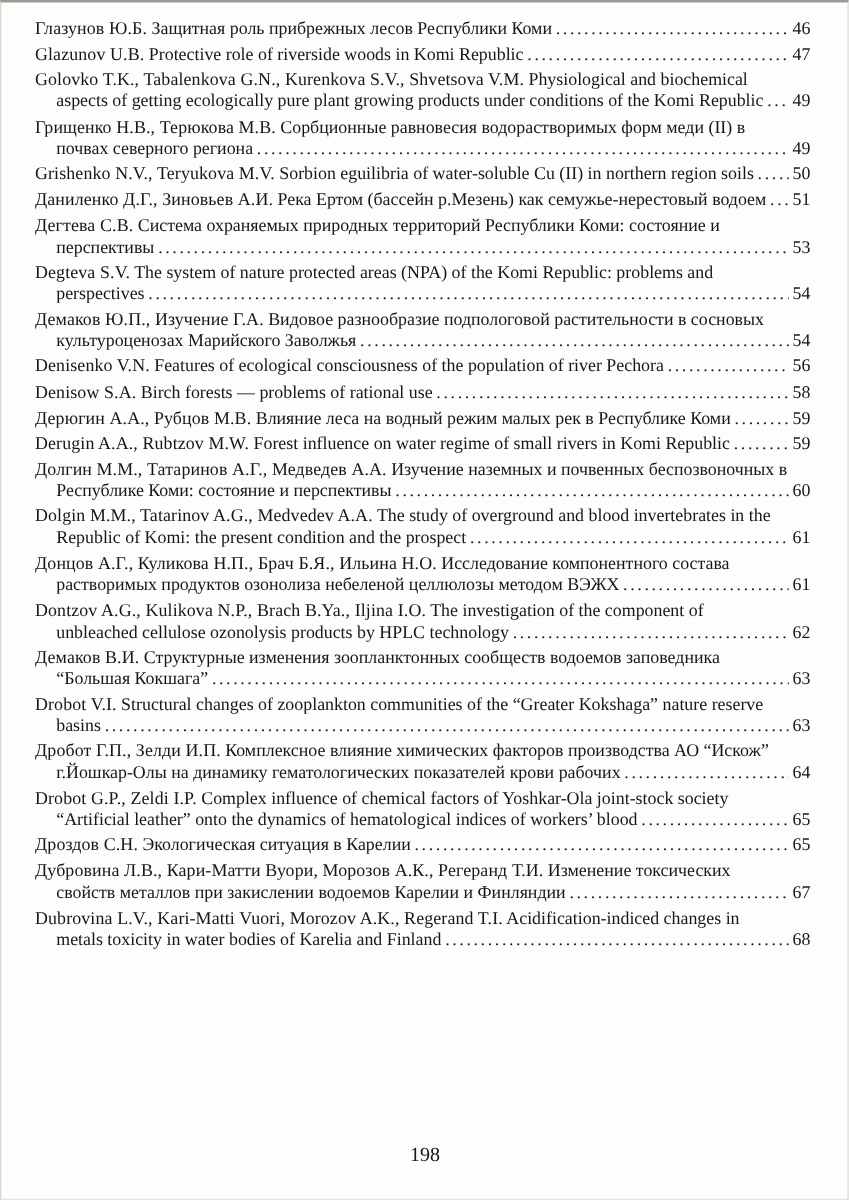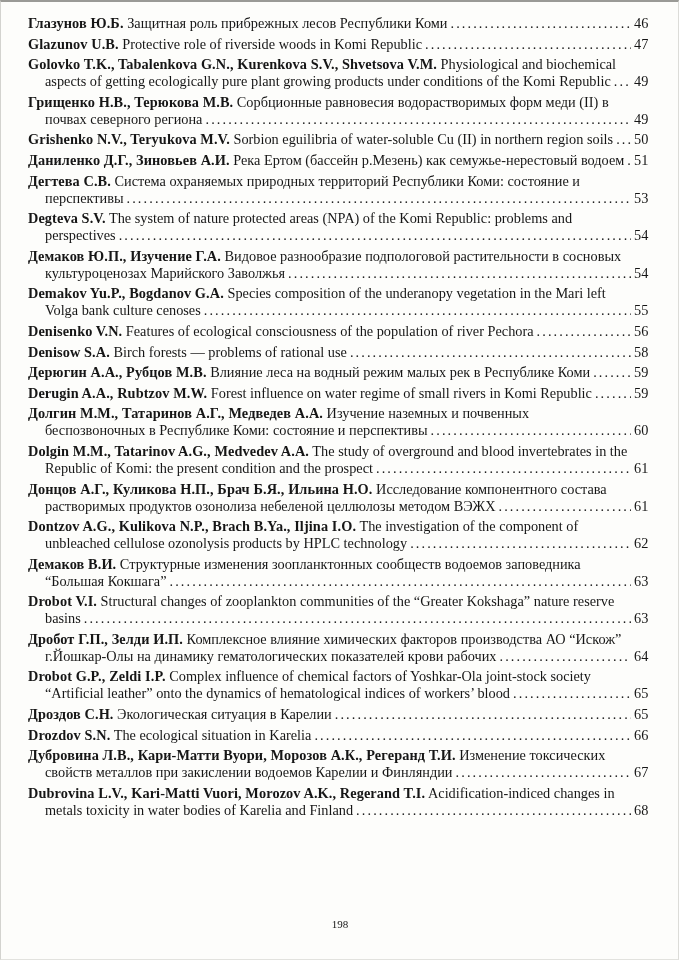--- a/index.html
+++ b/index.html
@@ -27,21 +27,21 @@
     grid-template-columns: 1fr auto;
     column-gap: 3px;
     margin-bottom: 3.6px;
   }
   .entry-text {
     position: relative;
     overflow: hidden;
     padding-left: 17px;
     text-indent: -17px;
   }
-  .authors { font-weight: bold; letter-spacing: 0.1px; }
+  .authors { font-weight: normal; letter-spacing: 0.1px; }
   .title { }
   
   .leader {
     position: absolute;
     text-indent: 0;
     white-space: nowrap;
   }
   .leader::after {
     content: "....................................................................................................................................................................";
     letter-spacing: 2.1px;
@@ -50,21 +50,21 @@
   }
   .pagenum {
     align-self: end;
     text-align: left;
     min-width: 18px;
   }
   .footer {
     margin-top: auto;
     text-align: center;
     padding-bottom: 6px;
-    font-size: 11px;
+    font-size: 16px;
   }
 </style>
 </head>
 <body>
 
 <div class="toc-list">
   <div class="entry">
     <span class="entry-text"><b class="authors">Глазунов Ю.Б.</b><span class="title"> Защитная роль прибрежных лесов Республики Коми</span><span class="leader"></span></span>
     <span class="pagenum">46</span>
   </div>
@@ -104,24 +104,20 @@
   <div class="entry">
     <span class="entry-text"><b class="authors">Degteva S.V.</b><span class="title"> The system of nature protected areas (NPA) of the Komi Republic: problems and perspectives</span><span class="leader"></span></span>
     <span class="pagenum">54</span>
   </div>
 
   <div class="entry">
     <span class="entry-text"><b class="authors">Демаков Ю.П., Изучение Г.А.</b><span class="title"> Видовое разнообразие подпологовой растительности в сосновых культуроценозах Марийского Заволжья</span><span class="leader"></span></span>
     <span class="pagenum">54</span>
   </div>
 
-  <div class="entry">
-    <span class="entry-text"><b class="authors">Demakov Yu.P., Bogdanov G.A.</b><span class="title"> Species composition of the underanopy vegetation in the Mari left Volga bank culture cenoses</span><span class="leader"></span></span>
-    <span class="pagenum">55</span>
-  </div>
 
   <div class="entry">
     <span class="entry-text"><b class="authors">Denisenko V.N.</b><span class="title"> Features of ecological consciousness of the population of river Pechora</span><span class="leader"></span></span>
     <span class="pagenum">56</span>
   </div>
 
 
   <div class="entry">
     <span class="entry-text"><b class="authors">Denisow S.A.</b><span class="title"> Birch forests — problems of rational use</span><span class="leader"></span></span>
     <span class="pagenum">58</span>
@@ -175,24 +171,20 @@
   <div class="entry">
     <span class="entry-text"><b class="authors">Drobot G.P., Zeldi I.P.</b><span class="title"> Complex influence of chemical factors of Yoshkar-Ola joint-stock society “Artificial leather” onto the dynamics of hematological indices of workers’ blood</span><span class="leader"></span></span>
     <span class="pagenum">65</span>
   </div>
 
   <div class="entry">
     <span class="entry-text"><b class="authors">Дроздов С.Н.</b><span class="title"> Экологическая ситуация в Карелии</span><span class="leader"></span></span>
     <span class="pagenum">65</span>
   </div>
 
-  <div class="entry">
-    <span class="entry-text"><b class="authors">Drozdov S.N.</b><span class="title"> The ecological situation in Karelia</span><span class="leader"></span></span>
-    <span class="pagenum">66</span>
-  </div>
 
   <div class="entry">
     <span class="entry-text"><b class="authors">Дубровина Л.В., Кари-Матти Вуори, Морозов А.К., Регеранд Т.И.</b><span class="title"> Изменение токсических свойств металлов при закислении водоемов Карелии и Финляндии</span><span class="leader"></span></span>
     <span class="pagenum">67</span>
   </div>
 
   <div class="entry">
     <span class="entry-text"><b class="authors">Dubrovina L.V., Kari-Matti Vuori, Morozov A.K., Regerand T.I.</b><span class="title"> Acidification-indiced changes in metals toxicity in water bodies of Karelia and Finland</span><span class="leader"></span></span>
     <span class="pagenum">68</span>
   </div>

